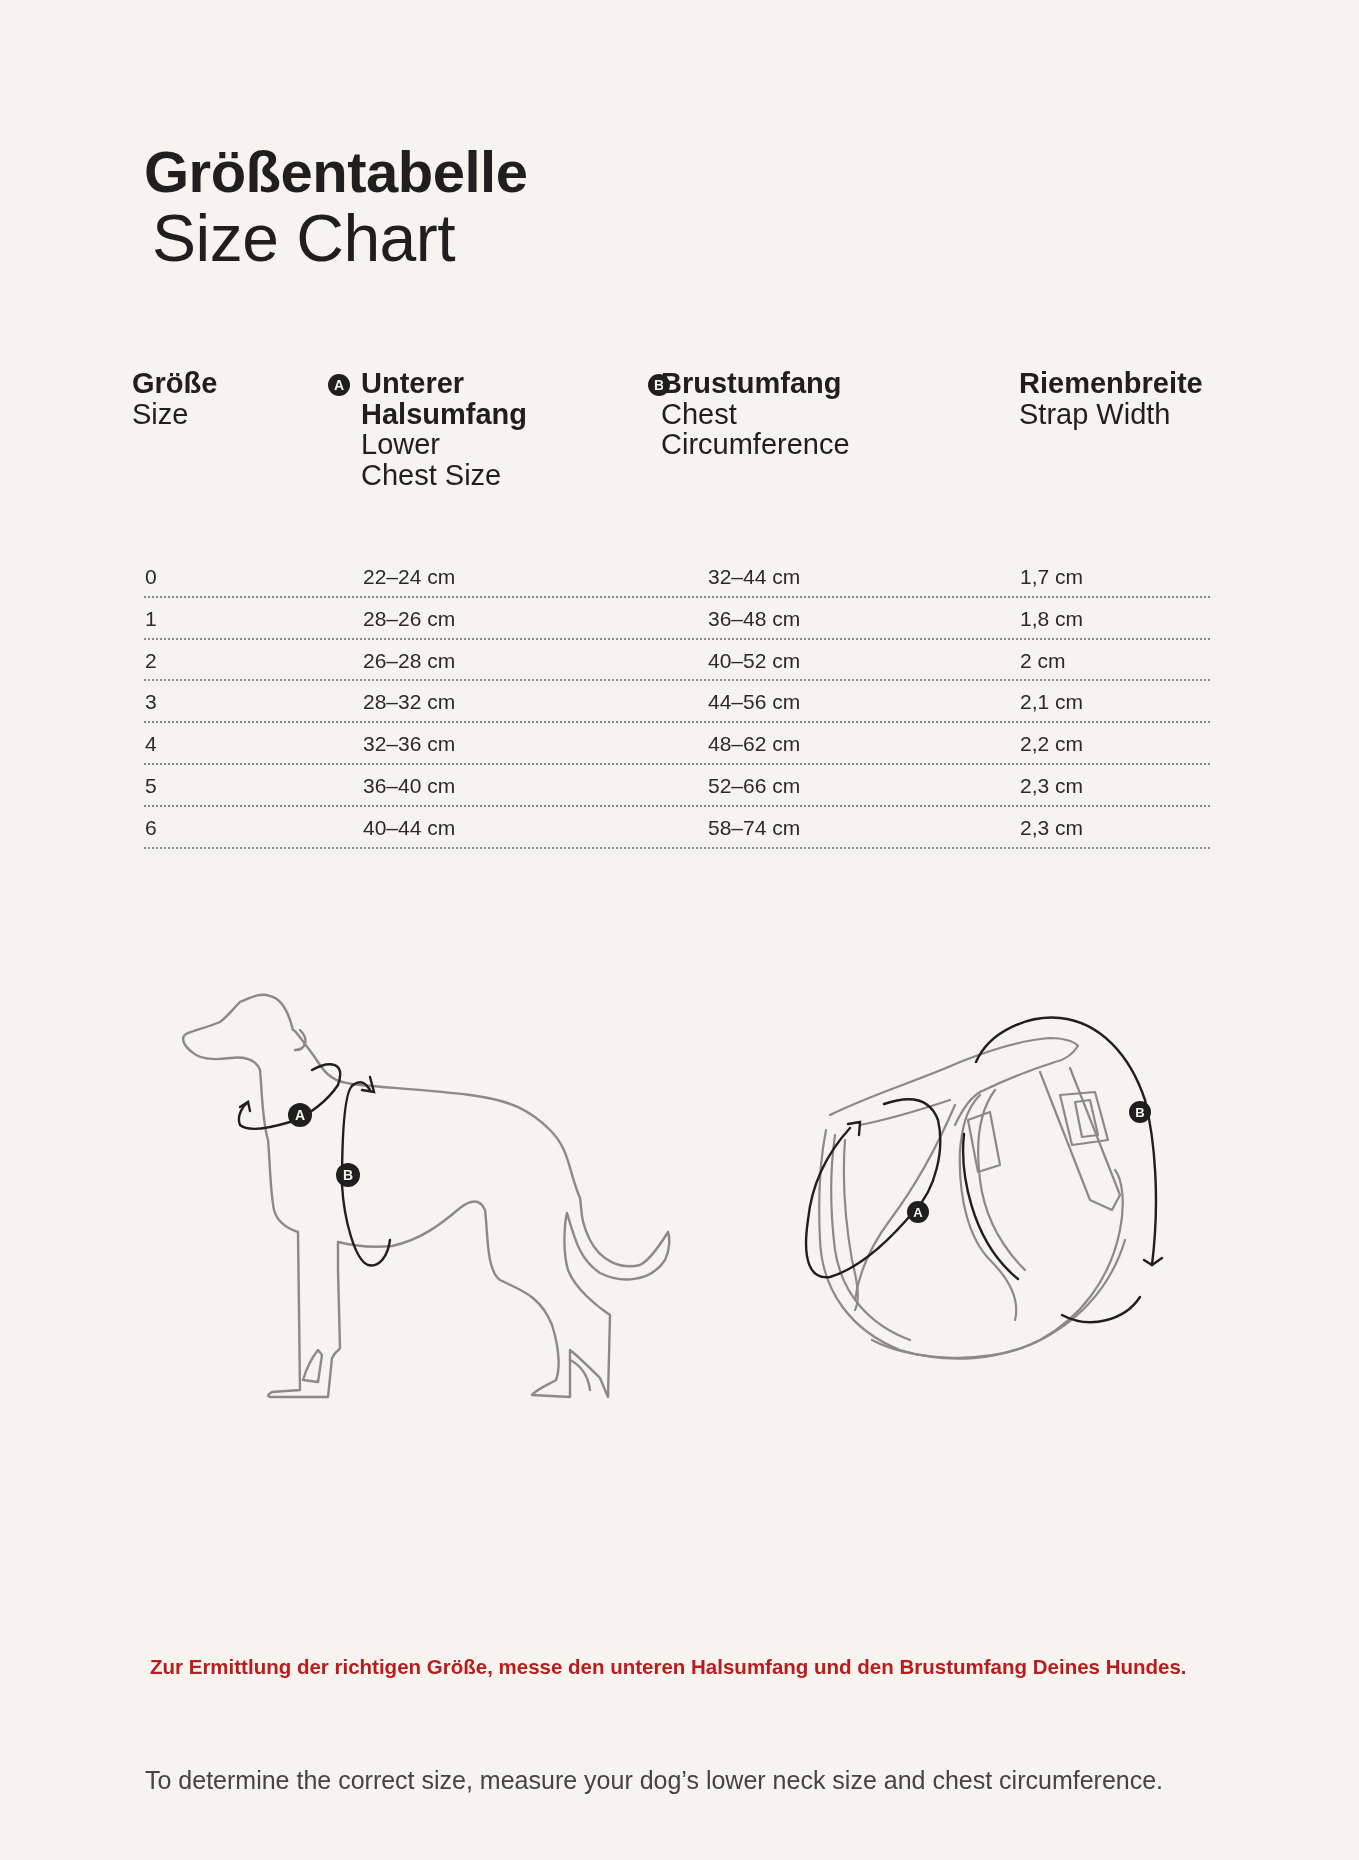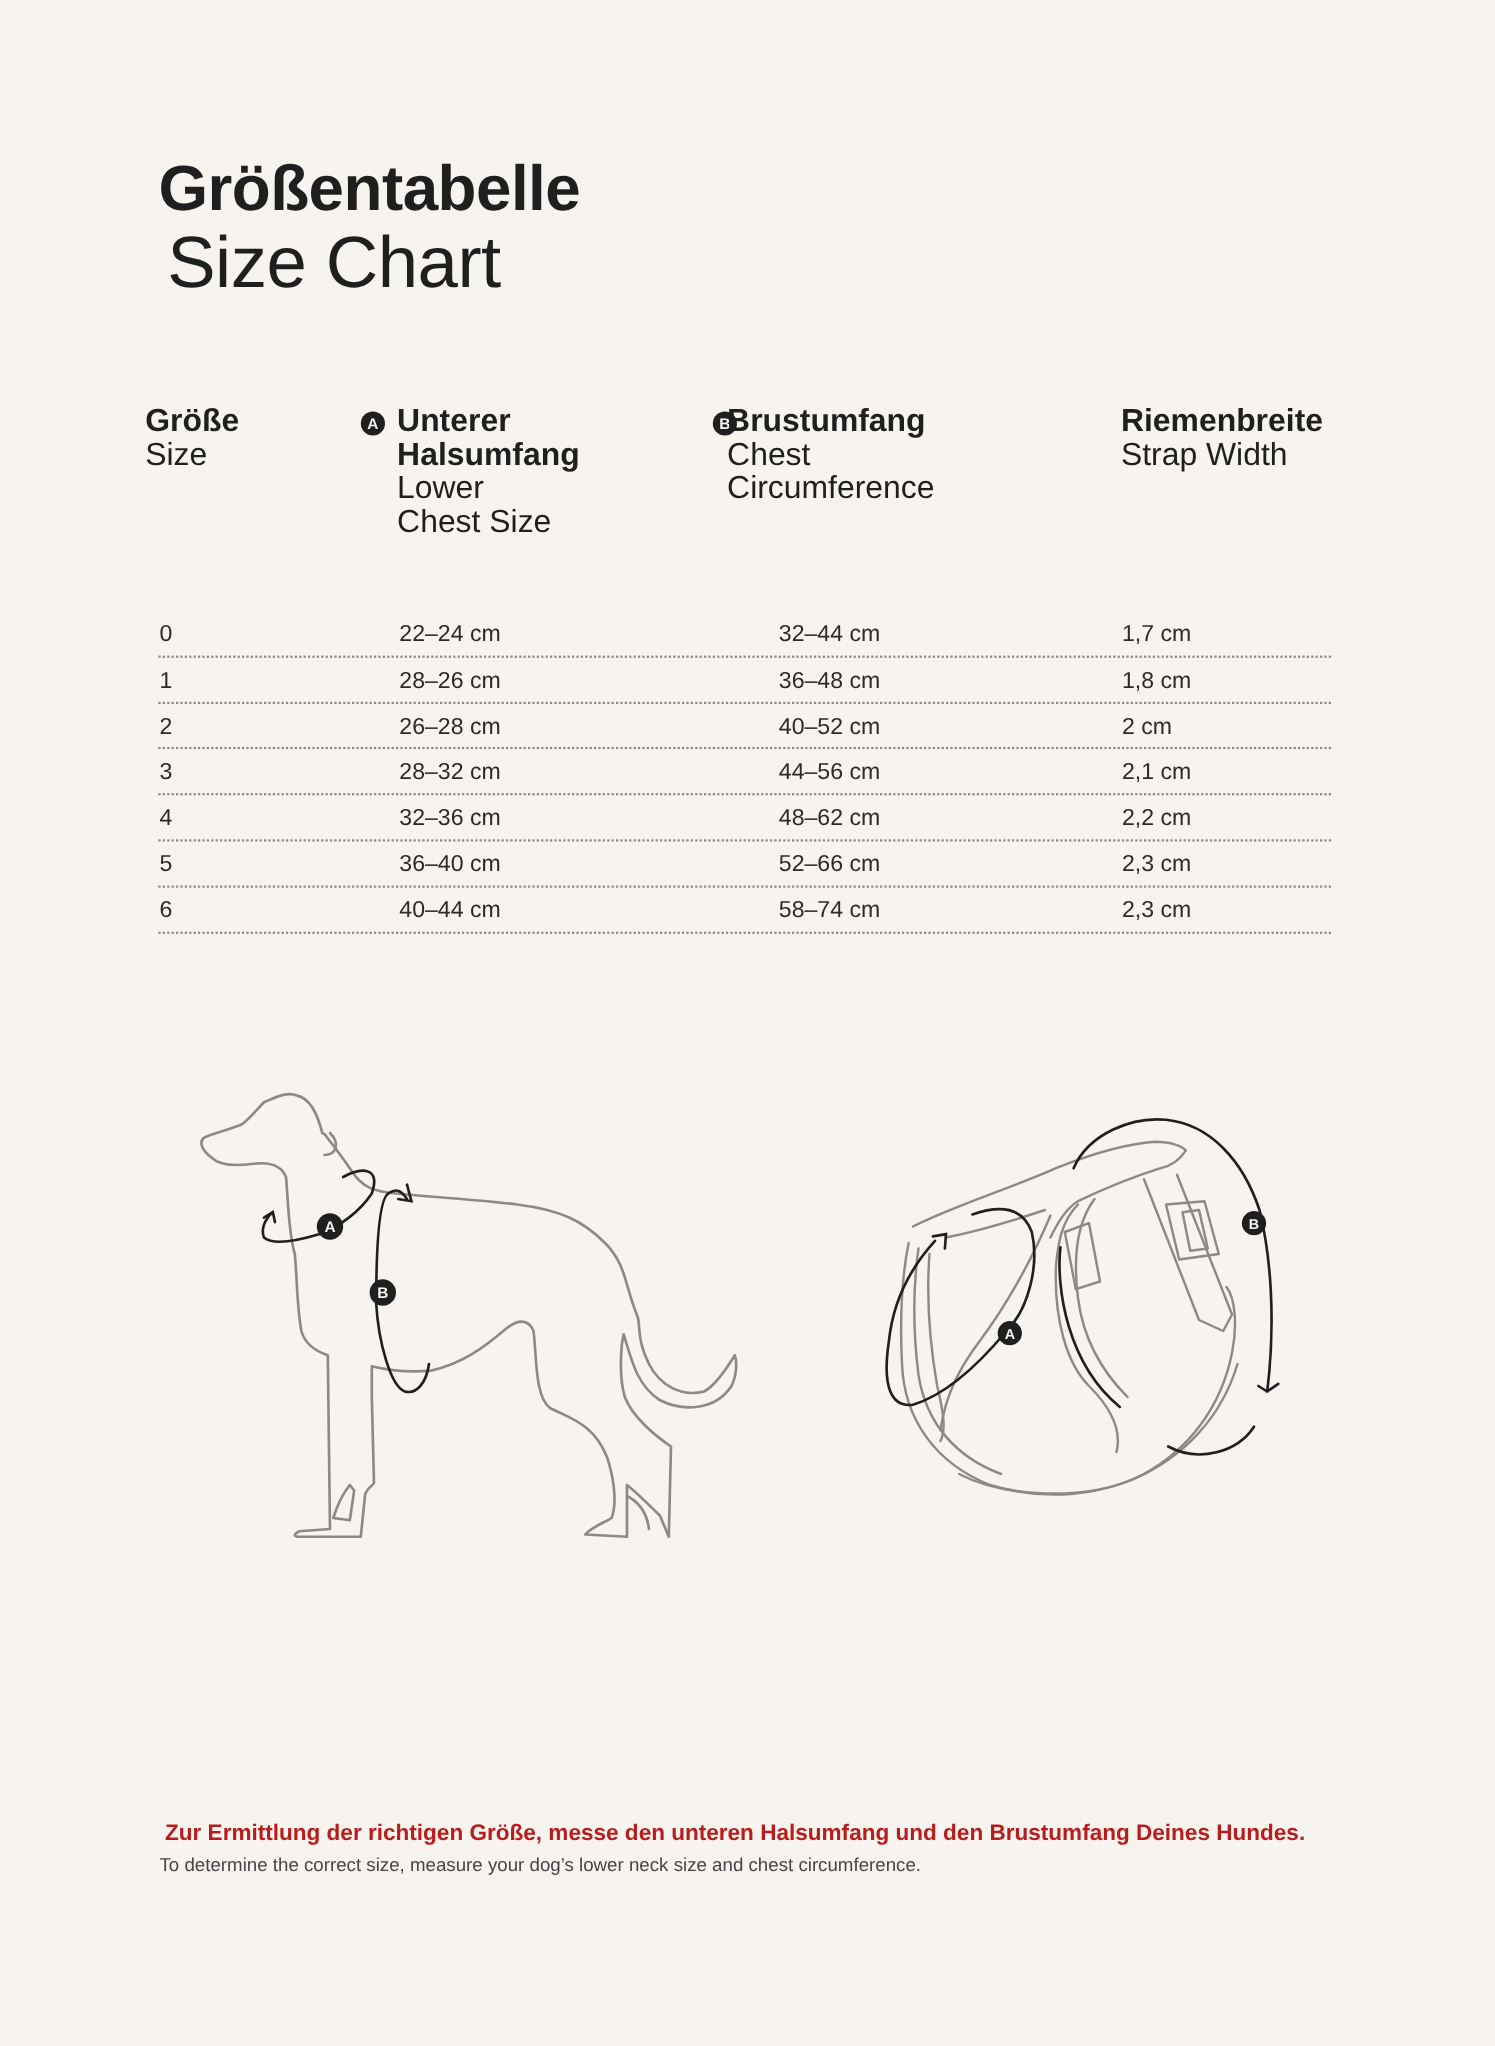--- a/index.html
+++ b/index.html
@@ -10,21 +10,21 @@
   .hcol { position: absolute; top: 368px; font-size: 29px; line-height: 30.5px; }
   .hcol .de { font-weight: 700; display: block; }
   .hcol .en { font-weight: 400; display: block; }
   .badge { position: absolute; width: 22px; height: 22px; border-radius: 50%; background: #1f1f1f; color: #f7f3ee; font-size: 14px; font-weight: 700; text-align: center; line-height: 22px; }
   .table { position: absolute; left: 144px; top: 556px; width: 1066px; }
   .row { position: relative; height: 41.8px; border-bottom: 2px dotted #8a8784; }
   .cell { position: absolute; top: 9px; font-size: 21px; color: #2a2a2a; }
   .c0 { left: 1px; } .c1 { left: 219px; } .c2 { left: 564px; } .c3 { left: 876px; }
   .illus { position: absolute; }
   .footer-de { position: absolute; left: 150px; top: 1655px; font-size: 20.5px; font-weight: 700; color: #b91c1c; }
-  .footer-en { position: absolute; left: 145px; top: 1686px; font-size: 17px; font-weight: 400; color: #444; text-align: right; }
+  .footer-en { position: absolute; left: 145px; top: 1766px; font-size: 25px; font-weight: 400; color: #444; text-align: right; }
 </style>
 </head>
 <body>
 
 <div class="title-de">Größentabelle</div>
 <div class="title-en">Size Chart</div>
 
 <div class="hcol" style="left:132px">
   <span class="de">Größe</span>
   <span class="en">Size</span>

